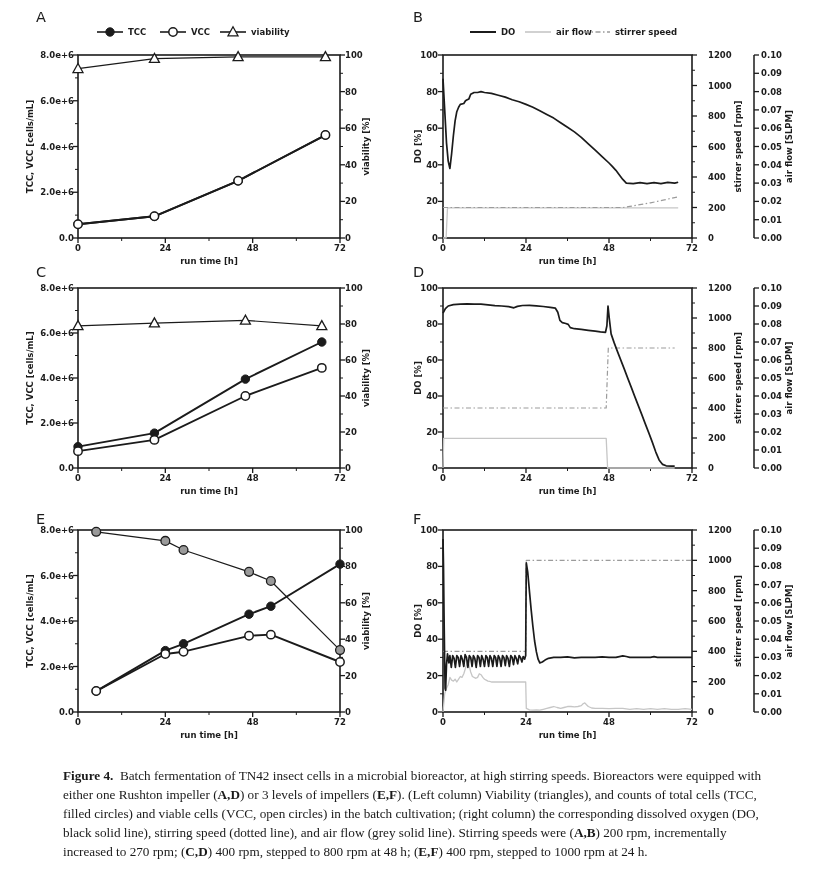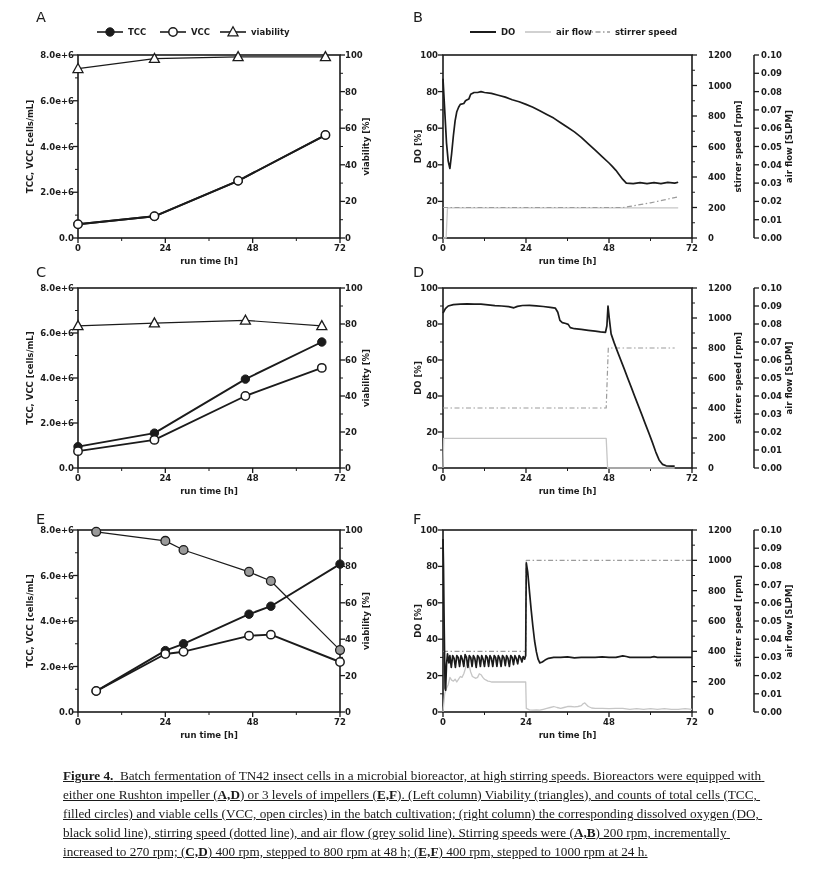--- a/index.html
+++ b/index.html
@@ -2,21 +2,21 @@
 <html><head>
 <meta charset="utf-8">
 <style>
   html,body{margin:0;padding:0;background:#ffffff;}
   #page{position:relative;width:831px;height:886px;background:#fff;overflow:hidden;
         font-family:"DejaVu Sans",sans-serif;}
   #charts{position:absolute;left:0;top:0;}
   svg text{fill:#1c1c1c;}
   .caption{position:absolute;left:63px;top:766px;width:716px;
            font-family:"Liberation Serif",serif;font-size:13.2px;line-height:19px;
-           color:#1a1a1a;white-space:pre-wrap;text-align:left;text-decoration:underline;}
+           color:#1a1a1a;white-space:pre-wrap;text-align:left;}
   .caption b{font-weight:bold;}
 </style>
 </head>
 <body>
 
 <div id="page">
   <svg id="charts" width="831" height="762">
       <g>
         <text x="36" y="22" font-size="14.5" text-anchor="start" font-weight="normal" font-family="&quot;DejaVu Sans&quot;,sans-serif">A</text>
         <rect x="78" y="55" width="262" height="183" fill="none" stroke="#1b1b1b" stroke-width="1.6"></rect>

